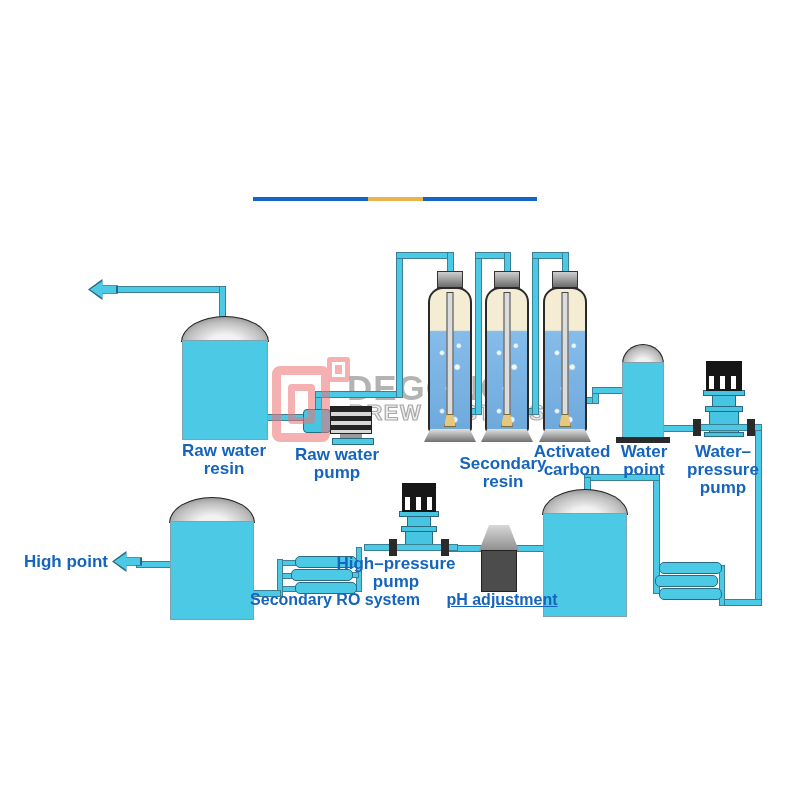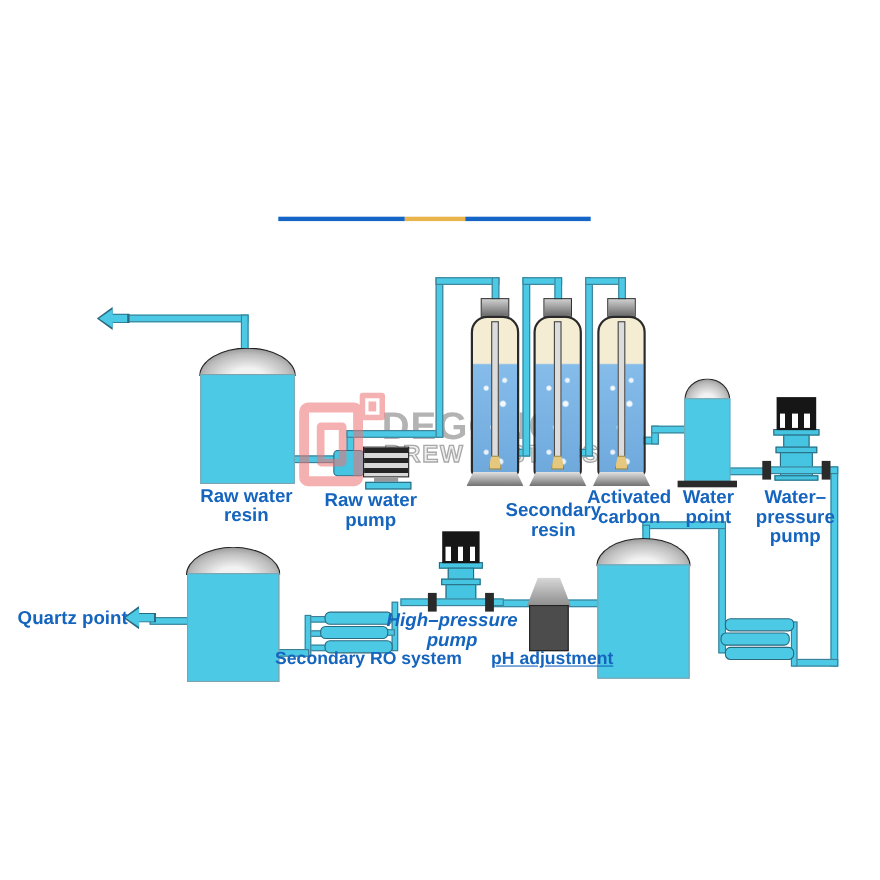--- a/index.html
+++ b/index.html
@@ -213,21 +213,21 @@
   <div class="motor" style="left:402px;top:483px;width:34px;height:29px;">
       <div class="slots"></div>
     </div>
   <div class="pbody" style="left:399px;top:511px;width:40px;height:6px;"></div>
   <div class="pbody" style="left:407px;top:516px;width:24px;height:11px;"></div>
   <div class="pbody" style="left:401px;top:526px;width:36px;height:6px;"></div>
   <div class="pbody" style="left:405px;top:531px;width:28px;height:16px;"></div>
   <div class="pipe" style="left:364px;top:544px;width:94px;height:7px;z-index:3;"></div>
   <div class="fdark" style="left:389px;top:539px;width:8px;height:17px;"></div>
   <div class="fdark" style="left:441px;top:539px;width:8px;height:17px;"></div>
-  <div class="lbl" style="left:345px;top:555px;width:132px;font-style:italic;">
+  <div class="lbl" style="left:330px;top:555px;width:132px;">
     <div>High–pressure</div>
     <div>pump</div>
   </div>
 
   <div class="pipe" style="left:356px;top:547px;width:6px;height:45px;"></div>
   <div class="pipe" style="left:349px;top:572px;width:10px;height:6px;"></div>
   <div class="mem" style="left:295px;top:556px;width:62px;"></div>
   <div class="mem" style="left:291px;top:569px;width:62px;"></div>
   <div class="mem" style="left:295px;top:582px;width:62px;"></div>
   <div class="pipe" style="left:279px;top:560px;width:18px;height:6px;"></div>
@@ -238,15 +238,15 @@
   <div class="lbl small" style="left:250px;top:592px;width:170px;">Secondary RO system</div>
 
   <div class="dome" style="left:169px;top:497px;width:86px;height:26px;"></div>
   <div class="tank-body" style="left:170px;top:521px;width:84px;height:99px;"></div>
 
   <div class="pipe" style="left:136px;top:561px;width:36px;height:7px;"></div>
   <div class="arrow" style="left:112px;top:551px;width:30px;height:21px;">
       <div class="o"></div>
       <div class="i"></div>
     </div>
-  <div class="lbl" style="left:16px;top:553px;width:100px;">Quartz point</div>
+  <div class="lbl" style="left:16px;top:553px;width:100px;">High point</div>
 
 </div>
 
 </body></html>

